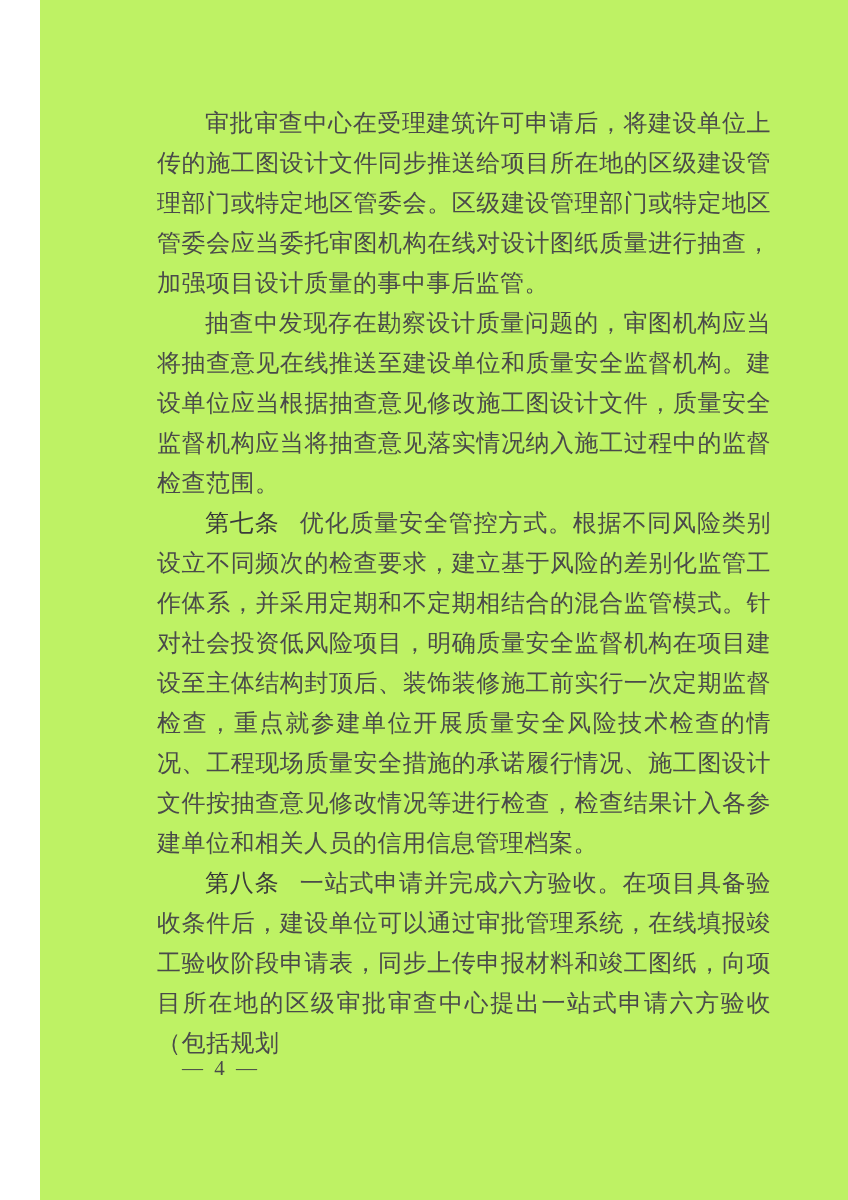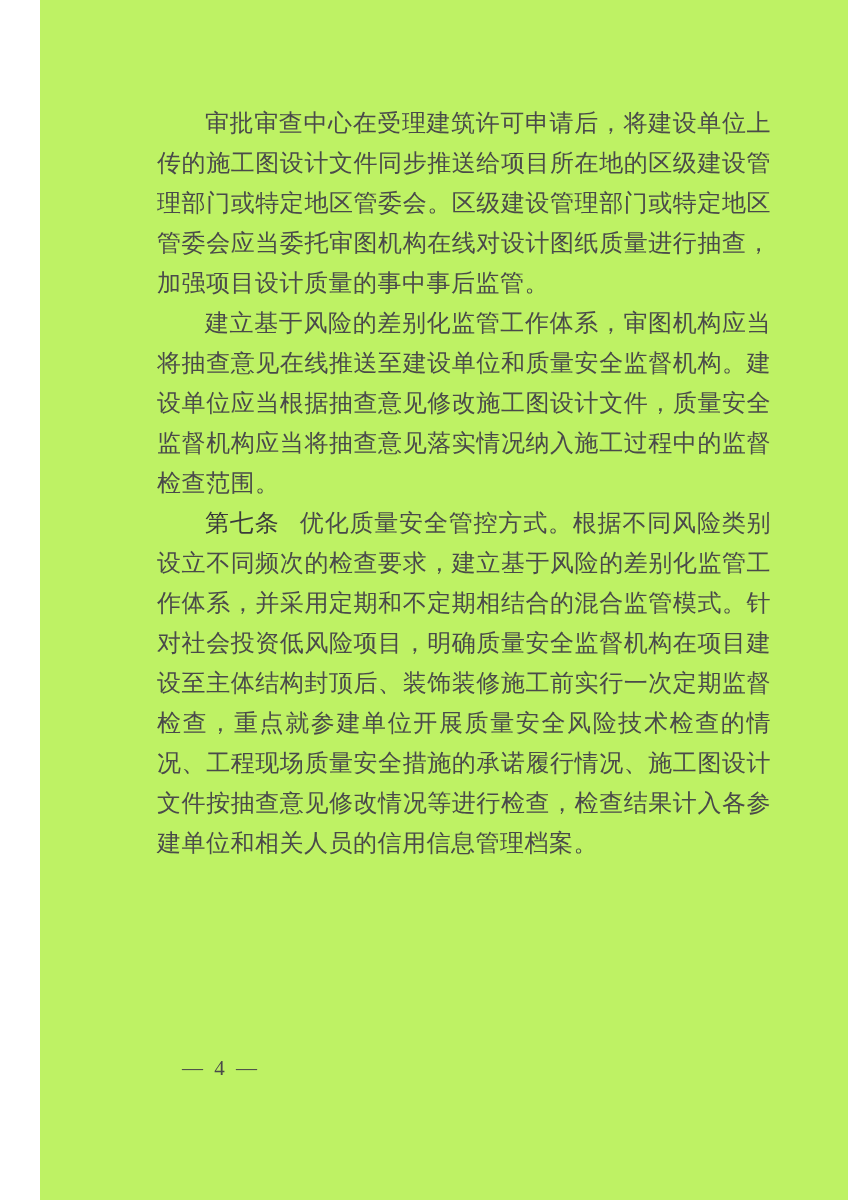--- a/index.html
+++ b/index.html
@@ -56,22 +56,23 @@
 </style>
 </head>
 <body>
 
 <div class="page">
 
   <div class="text-block">
 
     <p class="para"><span>审批审查中心在受理建筑许可申请后，将建设单位上传的施工图设计文件同步推送给项目所在地的区级建设管理部门或特定地区管委会。区级建设管理部门或特定地区管委会应当委托审图机构在线对设计图纸质量进行抽查，加强项目设计质量的事中事后监管。</span></p>
 
-    <p class="para"><span>建立基于风险的差别化监管工作体系，审图机构应当将抽查意见在线推送至建设单位和质量安全监督机构。建设单位应当根据抽查意见修改施工图设计文件，质量安全监督机构应当将抽查意见落实情况纳入施工过程中的监督检查范围。</span></p>
+    <p class="para"><span>抽查中发现存在勘察设计质量问题的，审图机构应当将抽查意见在线推送至建设单位和质量安全监督机构。建设单位应当根据抽查意见修改施工图设计文件，质量安全监督机构应当将抽查意见落实情况纳入施工过程中的监督检查范围。</span></p>
 
     <p class="para"><span class="art-heading">第七条</span><span>优化质量安全管控方式。根据不同风险类别设立不同频次的检查要求，建立基于风险的差别化监管工作体系，并采用定期和不定期相结合的混合监管模式。针对社会投资低风险项目，明确质量安全监督机构在项目建设至主体结构封顶后、装饰装修施工前实行一次定期监督检查，重点就参建单位开展质量安全风险技术检查的情况、工程现场质量安全措施的承诺履行情况、施工图设计文件按抽查意见修改情况等进行检查，检查结果计入各参建单位和相关人员的信用信息管理档案。</span></p>
 
+    <p class="para"><span class="art-heading">第八条</span><span>一站式申请并完成六方验收。在项目具备验收条件后，建设单位可以通过审批管理系统，在线填报竣工验收阶段申请表，同步上传申报材料和竣工图纸，向项目所在地的区级审批审查中心提出一站式申请六方验收（包括规划</span></p>
 
   </div>
 
   <div class="page-footer">— 4 —</div>
 
 </div>
 
 </body></html>

